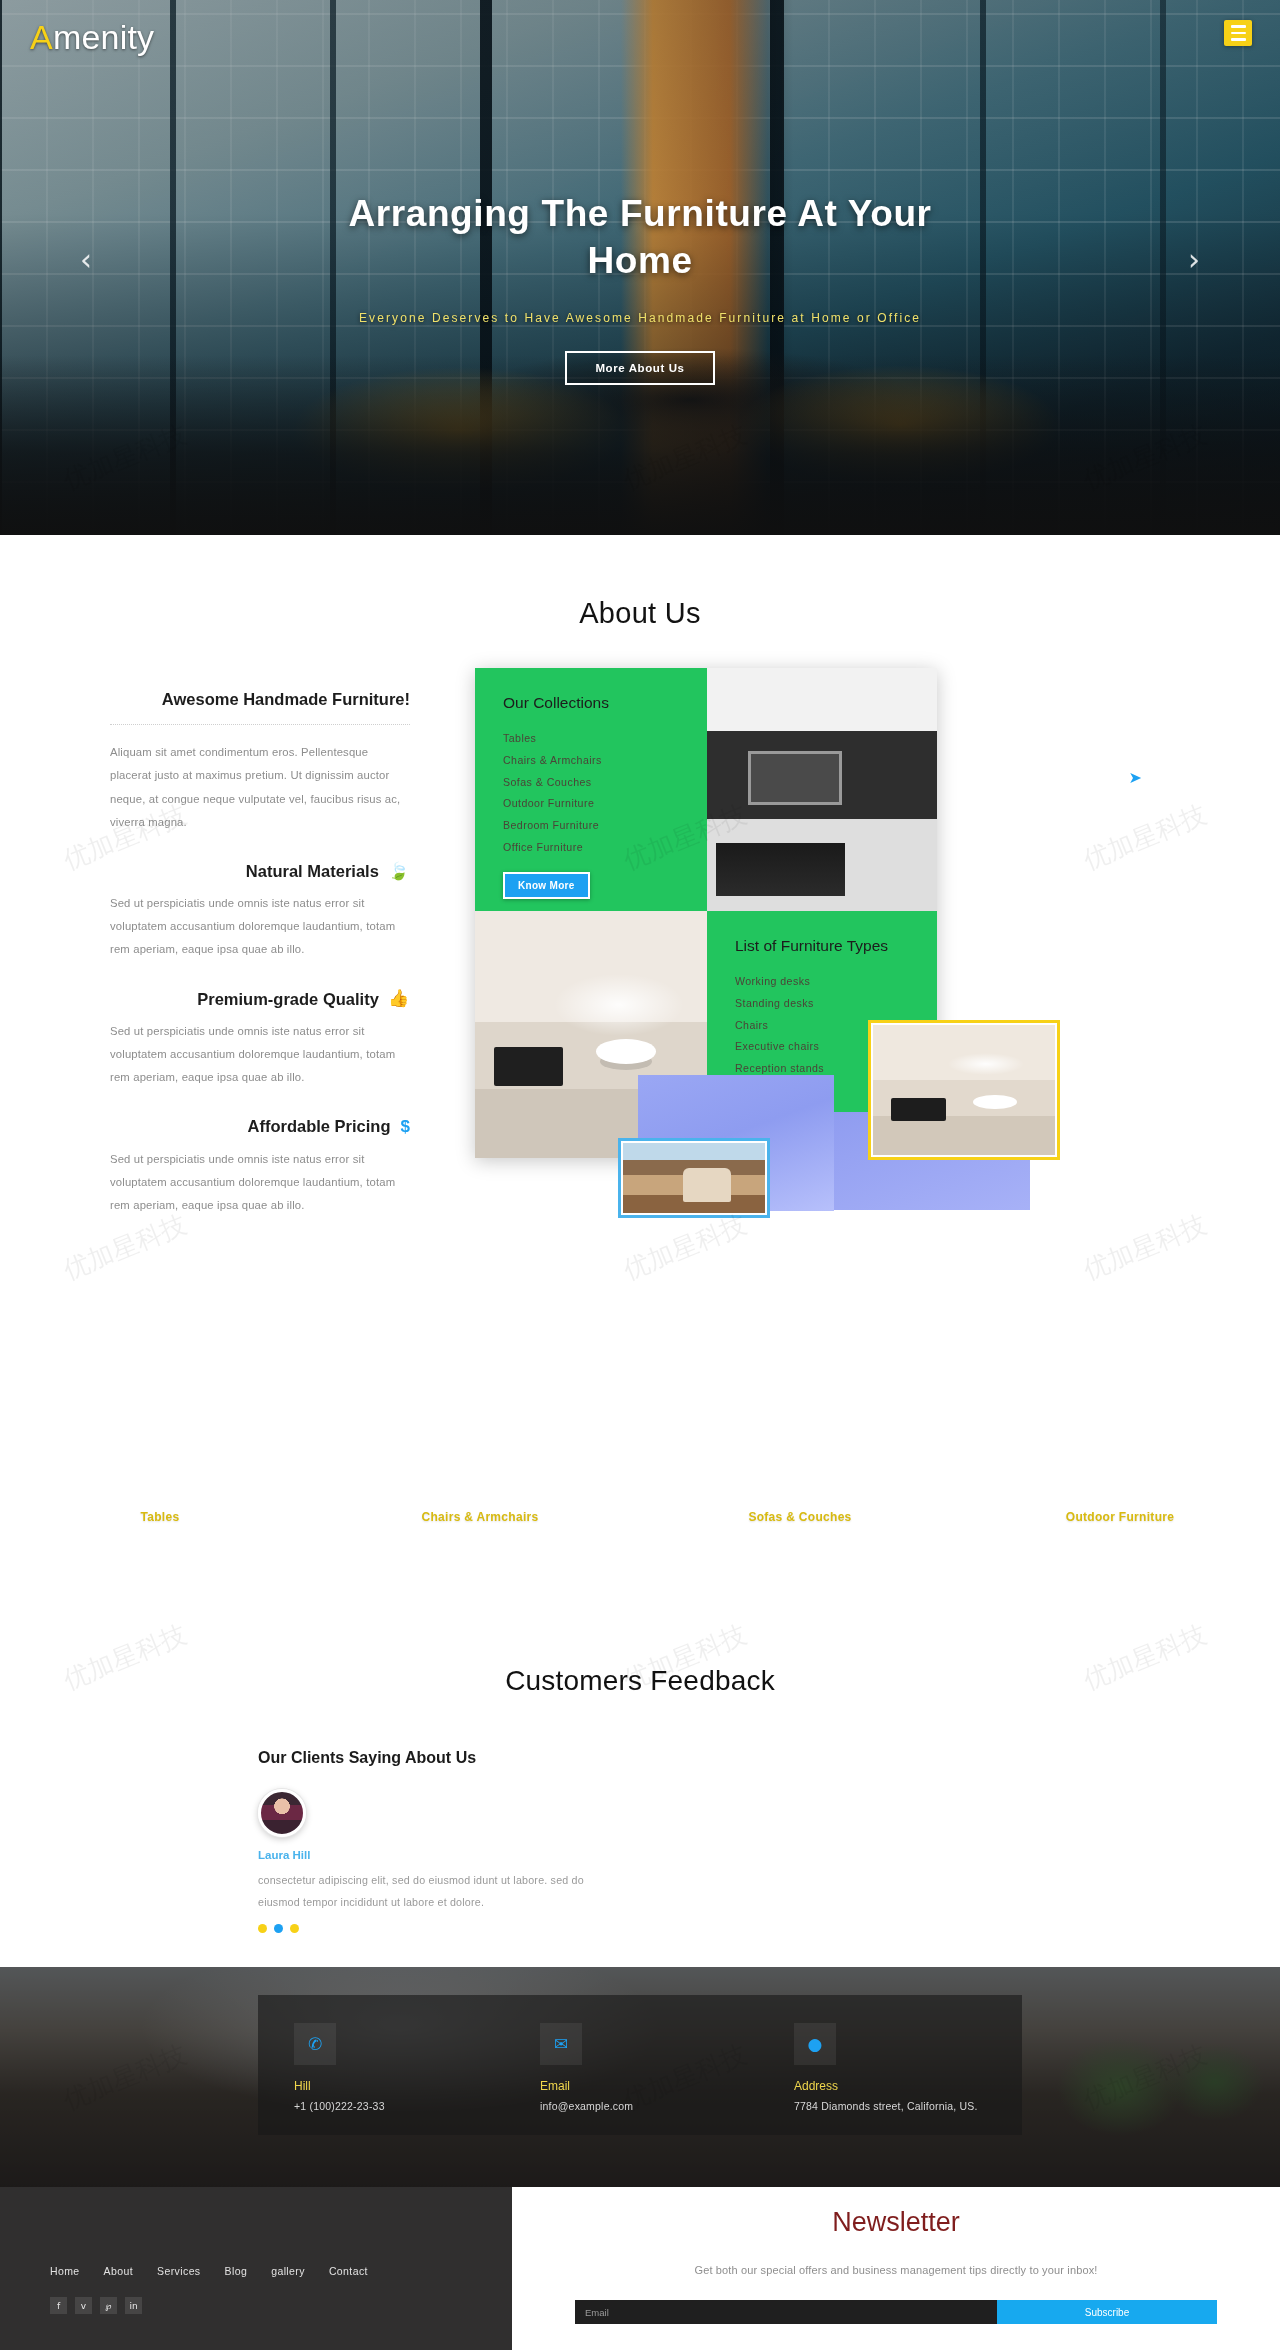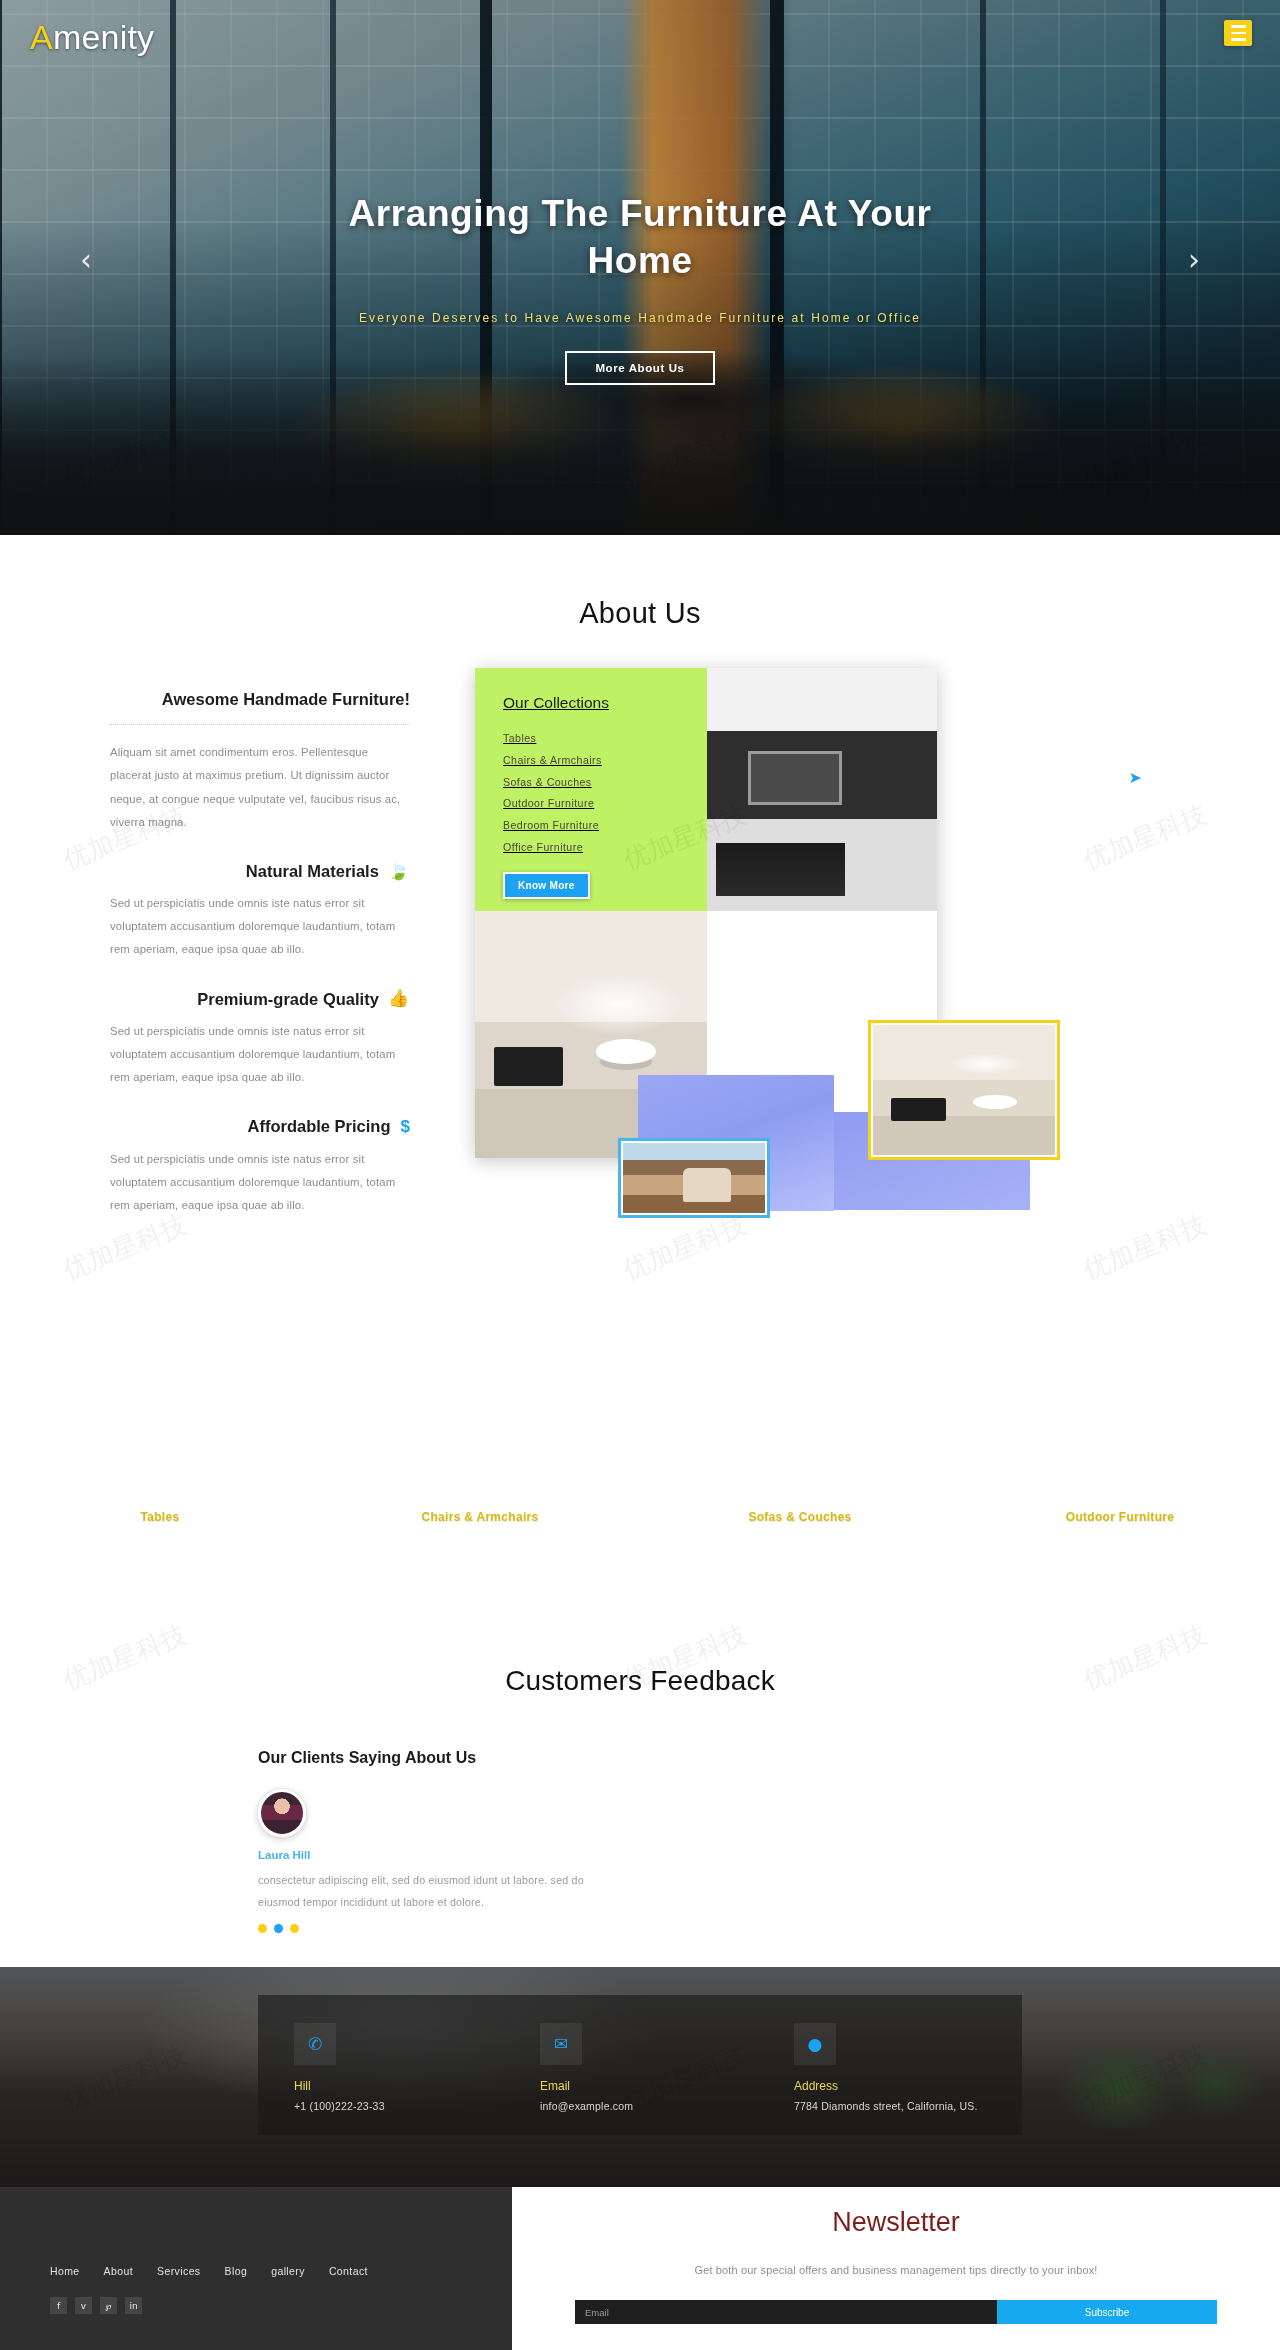--- a/index.html
+++ b/index.html
@@ -124,21 +124,21 @@
   }
   .feat-block { margin-top: 26px; }
   .feat-block .feat-body { margin-top: 10px; }
 
   .about-right {
     position: relative; margin-left: 65px;
     width: 462px; height: 490px;
     display: grid; grid-template-columns: 232px 230px; grid-template-rows: 243px 247px;
     box-shadow: 0 3px 18px rgba(0,0,0,.22);
   }
-  .card-yellow { background: #bef264; padding: 26px 0 12px 28px; text-decoration: underline; }
+  .card-yellow { background: #22c55e; padding: 26px 0 12px 28px; }
   .card-yellow h3 { font-size: 15.5px; font-weight: 400; color: #1c1c1c; margin-bottom: 16px; }
   .card-yellow ul { list-style: none; }
   .card-yellow li { font-size: 10.6px; color: #4b4437; line-height: 2.06; letter-spacing: .45px; }
   .know-btn {
     display: inline-block; margin-top: 13px;
     background: #1da1f2; color: #fff; font-size: 10px; font-weight: bold;
     padding: 6px 13px; border: 2px solid #fff; cursor: pointer;
     box-shadow: 0 1px 4px rgba(0,0,0,.3); letter-spacing: .3px;
   }
   .photo {
@@ -401,20 +401,32 @@
             <li>Bedroom Furniture</li>
             <li>Office Furniture</li>
           </ul>
           <div class="know-btn">Know More</div>
         </div>
 
         <div class="photo photo-living"></div>
 
         <div class="photo photo-dining"></div>
 
+        <div class="card-yellow">
+          <h3>List of Furniture Types</h3>
+          <ul>
+            <li>Working desks</li>
+            <li>Standing desks</li>
+            <li>Chairs</li>
+            <li>Executive chairs</li>
+            <li>Reception stands</li>
+            <li>Dining tables etc...</li>
+          </ul>
+          <div class="know-btn">Know More</div>
+        </div>
       </div>
 
       <div class="side-arrow">➤</div>
     </div>
   </section>
 
   <section class="cats">
     <div class="cat">
       <span class="cat-label">Tables</span>
     </div>

